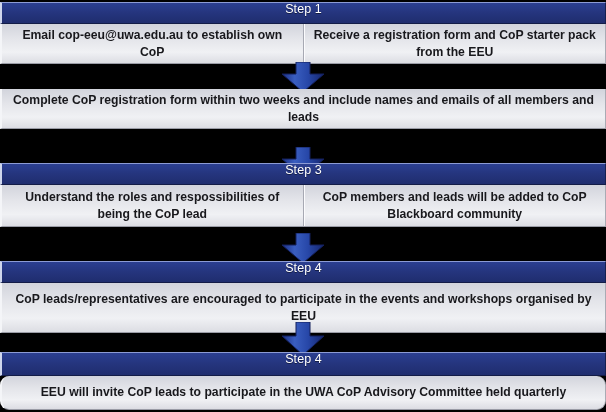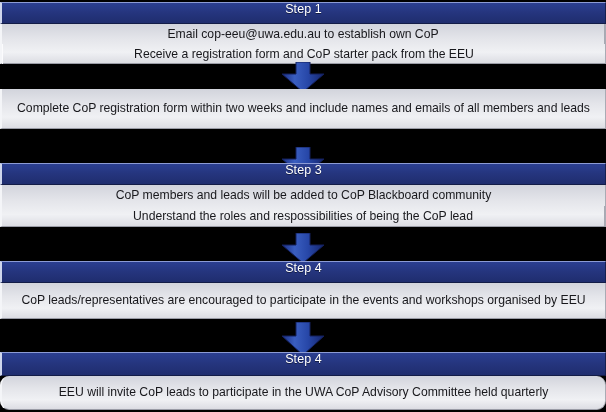--- a/index.html
+++ b/index.html
@@ -50,22 +50,23 @@
   }
 
   .step-body {
     position: relative;
     box-sizing: border-box;
     background: linear-gradient(to bottom, #d2d4dc 0%, #e4e5ea 38%, #f0f1f4 72%, #dcdde3 100%);
     border-left: 2px solid #f4f5f8;
     border-right: 1px solid #a9abb4;
     border-bottom: 1px solid #9a9ca6;
     display: flex;
-    flex-direction: column;
+    flex-direction: row;
     align-items: stretch;
+    font-weight: bold;
   }
 
   .step-cell {
     flex: 1 1 0;
     display: flex;
     align-items: center;
     justify-content: center;
     text-align: center;
     padding: 2px 8px;
     box-sizing: border-box;
@@ -96,21 +97,21 @@
   #block-1 { top: 2px; }
   #block-1 .step-body { height: 40px; }
 
   #block-2 { top: 89px; }
   #block-2 .step-body { height: 40px; }
 
   #block-3 { top: 163px; }
   #block-3 .step-body { height: 42px; }
 
   #block-4 { top: 261px; }
-  #block-4 .step-body { height: 36px; }
+  #block-4 .step-body { height: 50px; }
 
   #block-5 { top: 352px; }
   #block-5 .step-header { height: 24px; }
   #block-5 .step-body { height: 34px; border-radius: 9px; }
 
   #arrow-1 { top: 62px;  height: 30px; }
   #arrow-2 { top: 147px; height: 30px; }
   #arrow-3 { top: 233px; height: 30px; }
   #arrow-4 { top: 322px; height: 33px; }
 </style>
@@ -161,22 +162,22 @@
       </defs>
       <polygon points="20,0 34,0 34,12 48,12 27,30 6,12 20,12" fill="url(#agr2)" stroke="#14205c" stroke-width="1"></polygon>
     </svg>
   </div>
 
   <div class="step-block" id="block-3">
     <div class="step-header">
       <span class="step-header-label">Step 3</span>
     </div>
     <div class="step-body">
+      <div class="step-cell divided">Understand the roles and respossibilities of being the CoP lead</div>
       <div class="step-cell">CoP members and leads will be added to CoP Blackboard community</div>
-      <div class="step-cell divided">Understand the roles and respossibilities of being the CoP lead</div>
     </div>
   </div>
 
   <div class="arrow" id="arrow-3">
     <svg viewBox="0 0 54 30" width="54" height="30" preserveAspectRatio="none" aria-hidden="true">
       <defs>
         <linearGradient id="agr3" x1="0" y1="0" x2="1" y2="0">
           <stop offset="0%" stop-color="#1b2f83"></stop>
           <stop offset="30%" stop-color="#3a5ec0"></stop>
           <stop offset="62%" stop-color="#2747a8"></stop>

